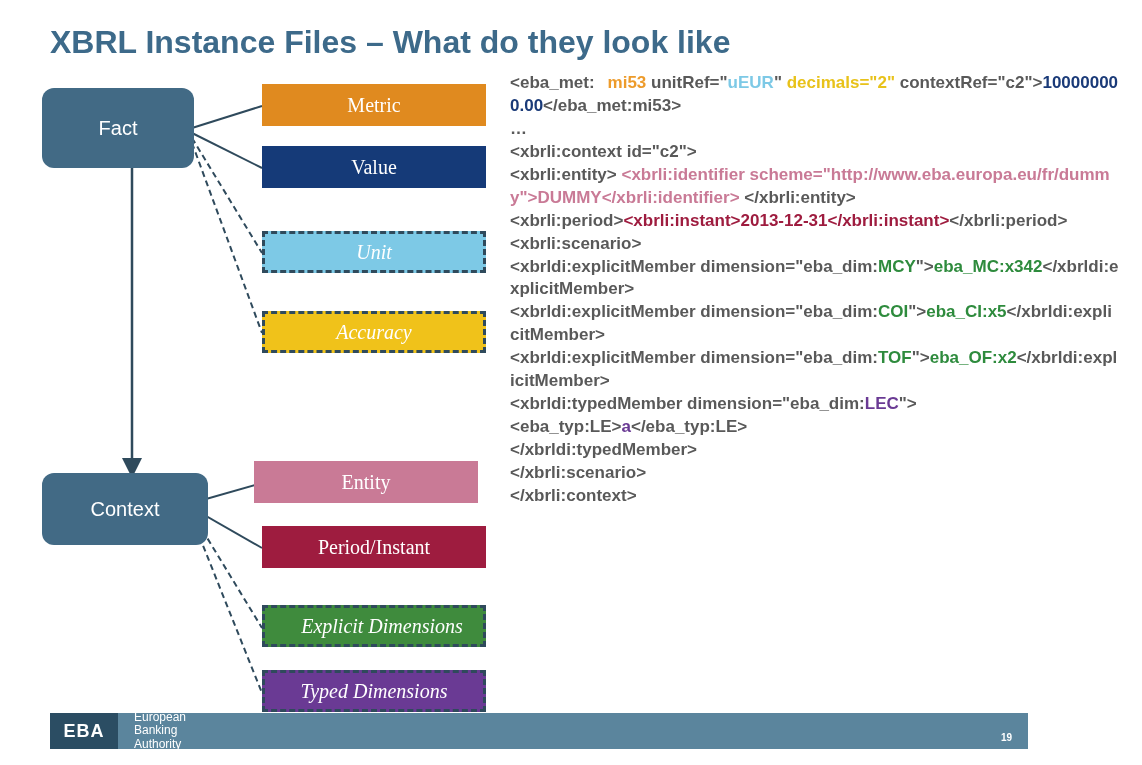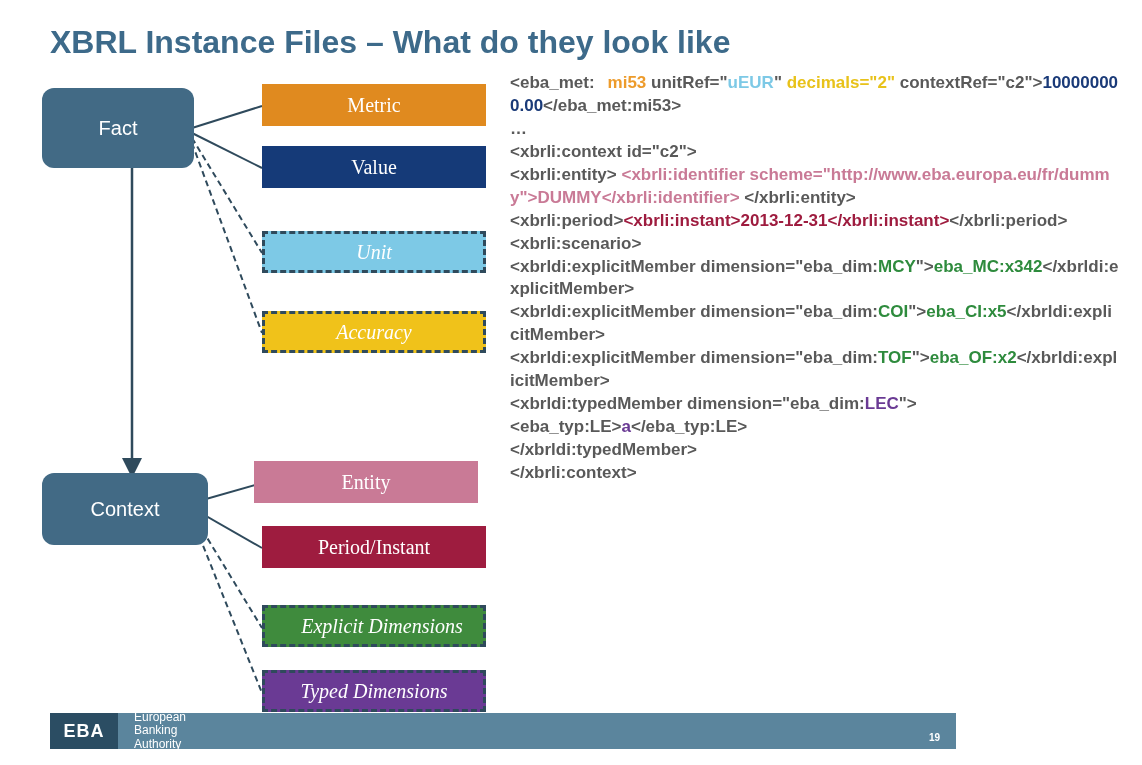--- a/index.html
+++ b/index.html
@@ -76,21 +76,21 @@
   .c-pink { color: #c97a96; }
   .c-maroon { color: #9e1c3f; font-weight: bold; }
   .c-green { color: #2e8b3d; }
   .c-purple { color: #6a3a94; }
   .c-gray { color: #595959; }
   .footer {
     position: absolute;
     left: 50px;
     bottom: 16px;
     height: 36px;
-    width: 906px;
+    width: 978px;
     background: #5b859d;
     display: flex;
     align-items: center;
   }
   .eba-logo {
     background: #2b4d63;
     width: 68px;
     height: 100%;
     color: #fff;
     display: flex;
@@ -177,20 +177,21 @@
   <div>
     <span class="c-gray">  &lt;xbrldi:explicitMember dimension="eba_dim:</span><span class="c-green">TOF</span><span class="c-gray">"&gt;</span><span class="c-green">eba_OF:x2</span><span class="c-gray">&lt;/xbrldi:explicitMember&gt;</span>
   </div>
   <div>
     <span class="c-gray">&lt;xbrldi:typedMember dimension="eba_dim:</span><span class="c-purple">LEC</span><span class="c-gray">"&gt;</span>
   </div>
   <div>
     <span class="c-gray">      &lt;eba_typ:LE&gt;</span><span class="c-purple">a</span><span class="c-gray">&lt;/eba_typ:LE&gt;</span>
   </div>
   <div>    &lt;/xbrldi:typedMember&gt;</div>
+  <div> &lt;/xbrli:scenario&gt;</div>
   <div>&lt;/xbrli:context&gt;</div>
 </div>
 
 <div class="footer">
   <div class="eba-logo">EBA</div>
   <div class="eba-text">
     <div>European</div>
     <div>Banking</div>
     <div>Authority</div>
   </div>

